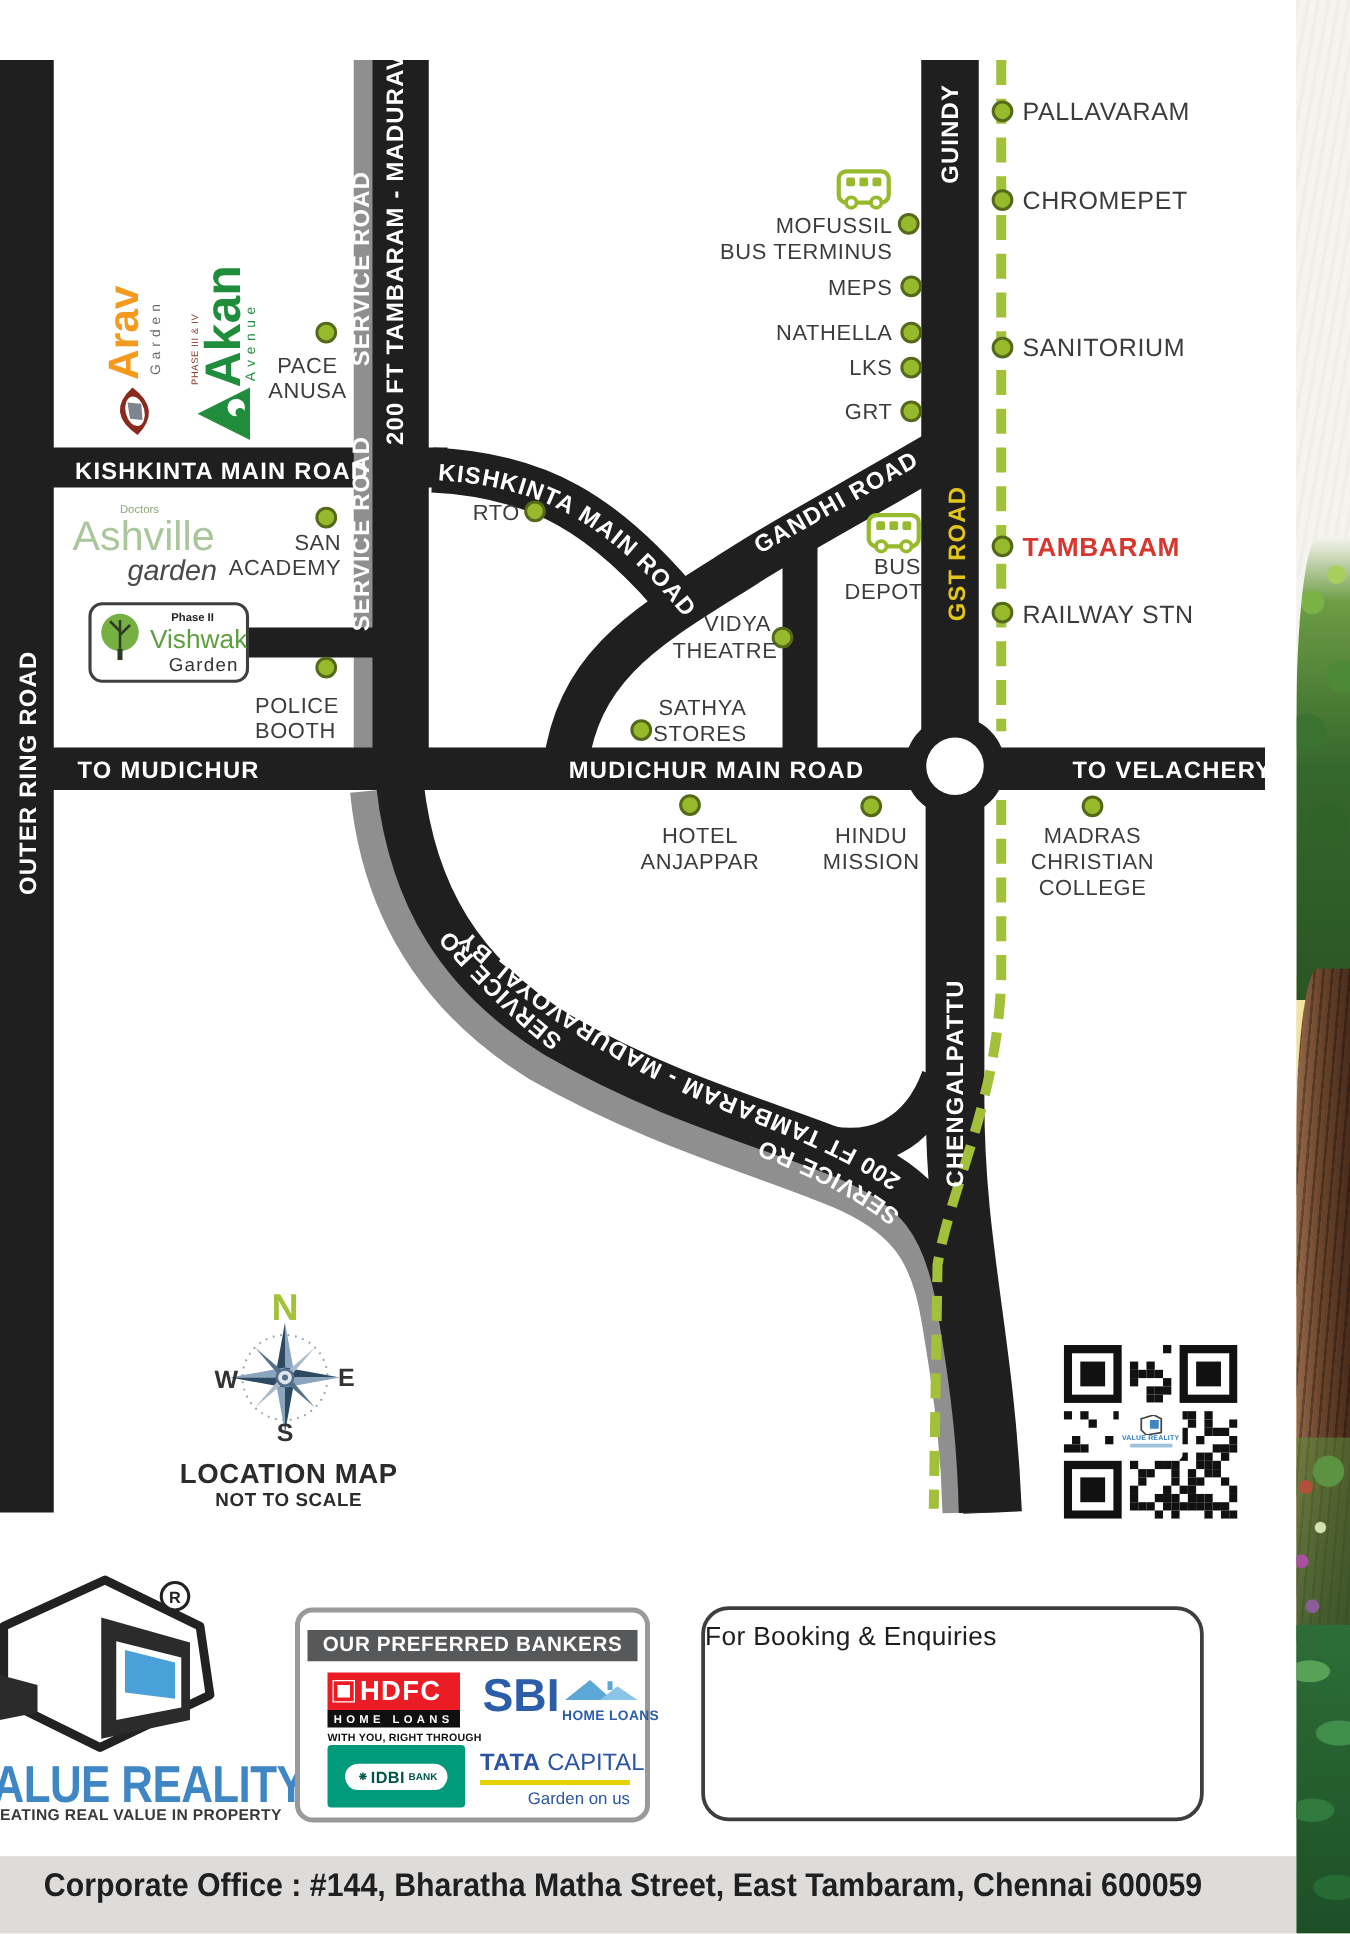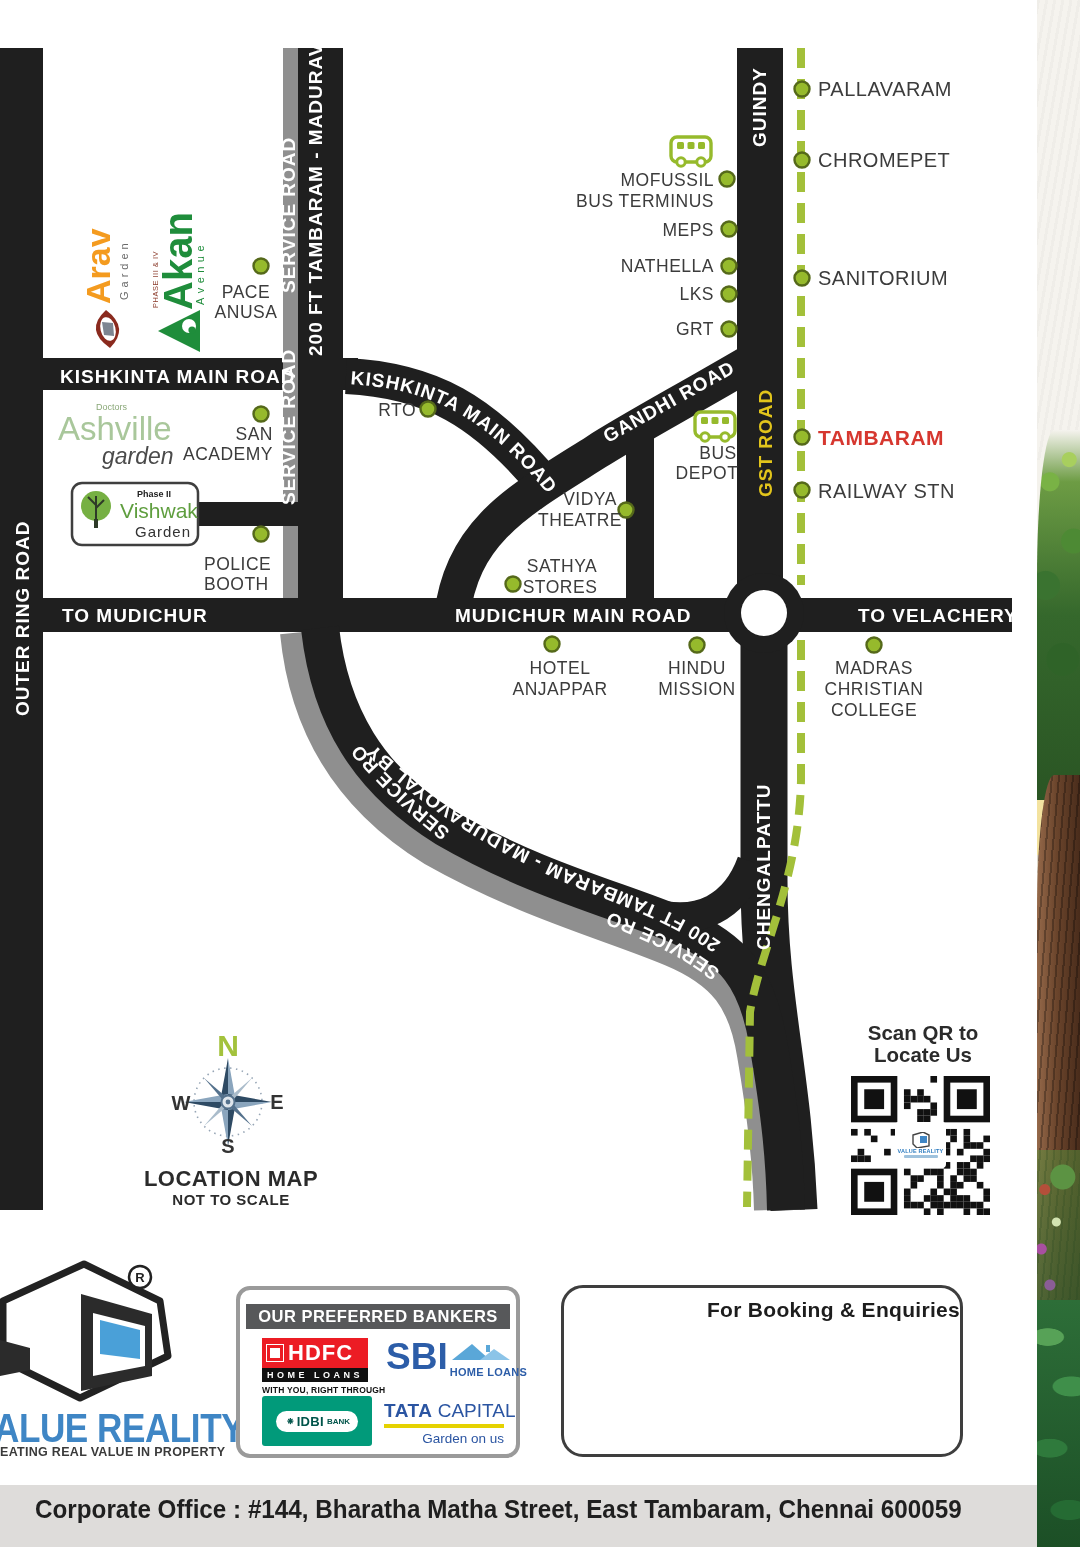--- a/index.html
+++ b/index.html
@@ -52,21 +52,21 @@
   .idbi-pill span{color:#00544a;font-size:8px;margin-left:3px;font-weight:bold;}
   .tata{position:absolute;left:144px;top:110px;width:120px;text-align:right;}
   .tata-name{font-size:19px;color:#2b55a2;white-space:nowrap;}
   .tata-name b{letter-spacing:0.5px;}
   .tata-line{height:3.5px;background:#e5d200;margin:2px 0 3px;}
   .tata-tag{font-size:13.5px;color:#2b55a2;}
 
   
   .booking{position:absolute;left:561px;top:1285px;width:402px;height:172px;background:#fff;
            border:3px solid #3e3e3e;border-radius:22px;box-sizing:border-box;}
-  .booking-title{margin-top:10px;text-align:right;font-weight:bold;font-size:21px;color:#1d1d1d;letter-spacing:0.3px;}
+  .booking-title{margin-top:10px;text-align:left;font-weight:normal;font-size:21px;color:#1d1d1d;letter-spacing:0.3px;}
 
   
   .bottom-band{position:absolute;left:0;top:1485px;width:1080px;height:62px;background:#dedcda;}
   .address{position:absolute;left:35px;top:9px;font-size:25px;font-weight:bold;color:#1f1f1f;
            transform:scale(.97,1.05);transform-origin:left top;white-space:nowrap;}
 
   
   .ps{position:absolute;left:1037px;top:0;width:43px;height:1547px;overflow:hidden;background:#f4f2ec;z-index:5;}
   .ps div{position:absolute;left:0;width:43px;}
   .ps-paper{top:0;height:460px;
@@ -314,24 +314,20 @@
       </g>
       <text x="228" y="1056" text-anchor="middle" font-size="30" font-weight="bold" fill="#a3c23c" font-family="Liberation Serif, serif">N</text>
       <text x="181" y="1110" text-anchor="middle" font-size="20" font-weight="bold" fill="#333" font-family="Liberation Serif, serif">W</text>
       <text x="277" y="1109" text-anchor="middle" font-size="20" font-weight="bold" fill="#333" font-family="Liberation Serif, serif">E</text>
       <text x="228" y="1153" text-anchor="middle" font-size="20" font-weight="bold" fill="#333" font-family="Liberation Serif, serif">S</text>
       <text x="231" y="1186" text-anchor="middle" font-size="22" font-weight="bold" fill="#2b2b2b" letter-spacing="0.5">LOCATION MAP</text>
       <text x="231" y="1205" text-anchor="middle" font-size="15" font-weight="bold" fill="#2b2b2b" letter-spacing="0.5">NOT TO SCALE</text>
     </g>
   </svg>
 
-  <div class="qr-title">
-    <div>Scan QR to</div>
-    <div>Locate Us</div>
-  </div>
   <div class="qr-wrap">
     <svg id="qr-svg" width="139" height="139" viewBox="0 0 138.6 138.6">
         <rect x="0.0" y="52.8" width="6.6" height="6.6" fill="#111"></rect>
         <rect x="0.0" y="79.2" width="6.6" height="6.6" fill="#111"></rect>
         <rect x="6.6" y="72.6" width="6.6" height="6.6" fill="#111"></rect>
         <rect x="6.6" y="79.2" width="6.6" height="6.6" fill="#111"></rect>
         <rect x="13.2" y="52.8" width="6.6" height="6.6" fill="#111"></rect>
         <rect x="13.2" y="79.2" width="6.6" height="6.6" fill="#111"></rect>
         <rect x="19.8" y="59.4" width="6.6" height="6.6" fill="#111"></rect>
         <rect x="33.0" y="72.6" width="6.6" height="6.6" fill="#111"></rect>

